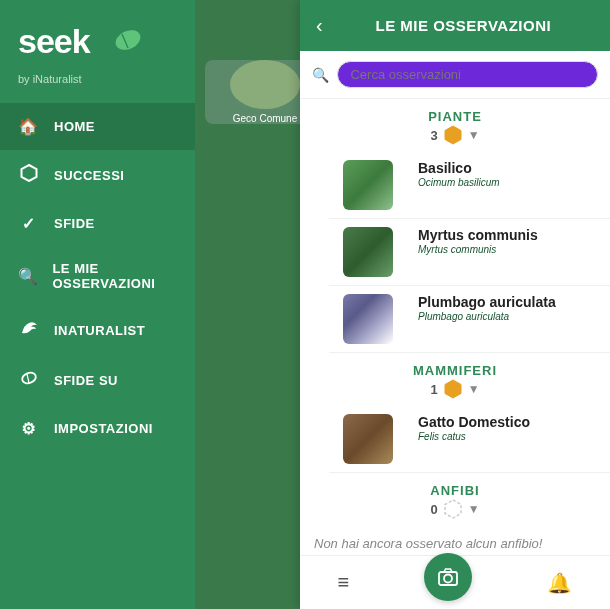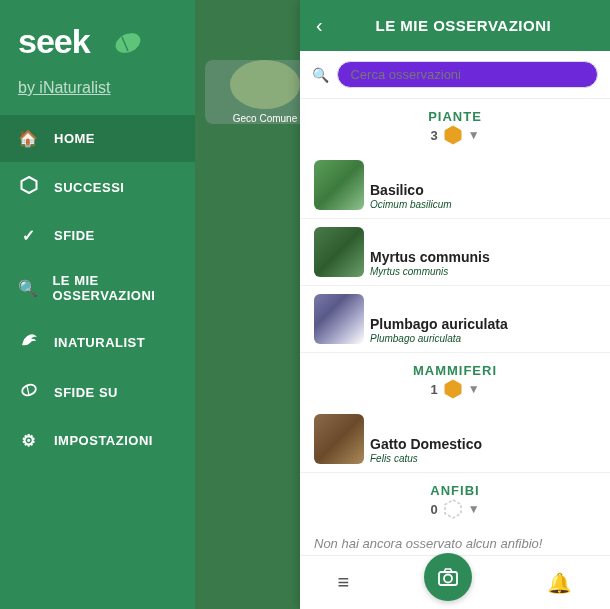--- a/index.html
+++ b/index.html
@@ -16,34 +16,33 @@
       flex-shrink: 0;
     }
     .sidebar-logo {
       padding: 22px 18px 14px 18px;
       display: flex;
       flex-direction: column;
       align-items: flex-start;
     }
     .logo-row {
       display: flex;
-      align-items: flex-end;
+      align-items: center;
       gap: 16px;
     }
     .logo-text {
       color: white;
       font-size: 34px;
       font-weight: 700;
       letter-spacing: -1px;
     }
     .by-inaturalist {
       color: rgba(255,255,255,0.7);
-      font-size: 16px;
-      margin-top: 18px;
-      text-decoration: underline;
+      font-size: 11px;
+      margin-top: 12px;
     }
 
     .sidebar-nav {
       display: flex;
       flex-direction: column;
       margin-top: 4px;
     }
     .nav-item {
       display: flex;
       align-items: center;
@@ -182,25 +181,26 @@
     }
     .category-count {
       font-size: 13px;
       color: #555;
       font-weight: 600;
     }
     .chevron-down { color: #888; font-size: 12px; cursor: pointer; }
 
     .obs-item {
       display: flex;
-      align-items: flex-end;
-      gap: 6px;
+      align-items: flex-start;
+      gap: 25px;
       padding: 8px 14px;
       border-bottom: 1px solid #f0f0f0;
       cursor: pointer;
+      margin-left: 29px;
     }
     .obs-thumb {
       width: 50px;
       height: 50px;
       border-radius: 6px;
       overflow: hidden;
       flex-shrink: 0;
     }
     .obs-thumb-basilico { background: linear-gradient(135deg, #5a9e5a, #3d7a3d, #8ec18e); }
     .obs-thumb-myrtus { background: linear-gradient(135deg, #4a7a4a, #2e5c2e, #6a9e6a); }

